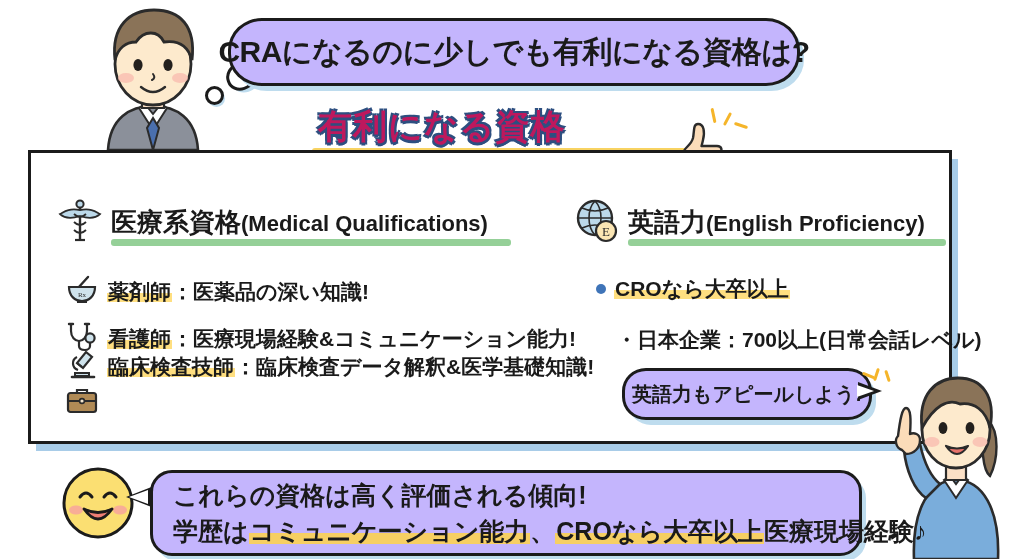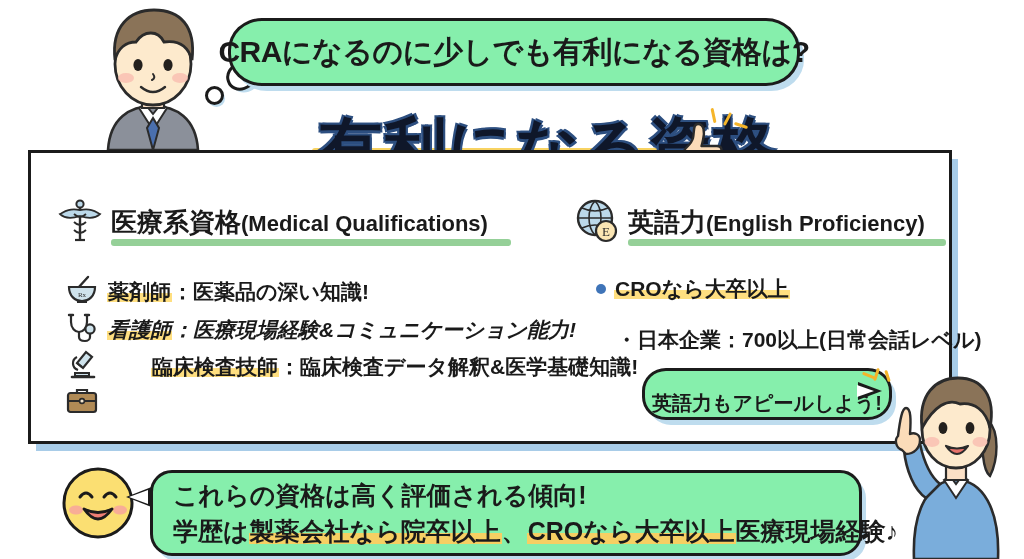--- a/index.html
+++ b/index.html
@@ -6,21 +6,21 @@
   body{
     width:1024px;height:559px;overflow:hidden;position:relative;
     background:#ffffff;
     font-family:"Liberation Sans","DejaVu Sans",sans-serif;
     color:#1a1a1a;
   }
   .stage{position:absolute;inset:0;}
 
   
   .bubble{
-    position:absolute;background:#86efac;
+    position:absolute;background:#c4b5fd;
     border:3px solid #1b1b1b;
     box-shadow:5px 6px 0 -1px #bedcee;
     display:flex;align-items:center;justify-content:center;
   }
   .bubble-top{
     left:228px;top:18px;width:566px;height:62px;
     border-radius:34px/32px;
   }
   .bubble-top .btxt{
     font-size:30px;font-weight:700;letter-spacing:-0.5px;white-space:nowrap;
@@ -32,21 +32,21 @@
     box-shadow:3px 4px 0 -1px #bedcee;
     transform:rotate(-18deg);
   }
   .tail-dot{
     position:absolute;left:205px;top:86px;width:13px;height:13px;
     background:#fff;border:3px solid #1b1b1b;border-radius:50%;
     box-shadow:2px 3px 0 -1px #bedcee;
   }
 
   .bubble-eng{
-    left:642px;top:368px;width:244px;height:46px;border-radius:24px/23px;align-items:flex-end;
+    left:622px;top:368px;width:244px;height:46px;border-radius:24px/23px;
   }
   .bubble-eng .btxt{font-size:20px;font-weight:700;white-space:nowrap;}
   .tail-eng{
     position:absolute;left:858px;top:382px;width:0;height:0;
     border-top:9px solid transparent;border-bottom:9px solid transparent;
     border-left:24px solid #1b1b1b;
   }
   .tail-eng::after{
     content:"";position:absolute;left:-25px;top:-6px;width:0;height:0;
     border-top:6px solid transparent;border-bottom:6px solid transparent;
@@ -70,22 +70,22 @@
     border-right:19px solid #ffffff;
   }
 
   
   .title-wrap{position:absolute;left:300px;top:104px;width:420px;height:64px;}
   .title-underline{
     position:absolute;left:12px;top:44px;width:392px;height:13px;
     background:#f7cf55;border-radius:3px;opacity:.92;
   }
   .title-text{
-    position:absolute;left:18px;top:0;font-size:64px;font-weight:700;
-    color:#0f172a;letter-spacing:1px;white-space:nowrap;
+    position:absolute;left:18px;top:0;font-size:34px;font-weight:700;
+    color:#be185d;letter-spacing:1px;white-space:nowrap;
     text-shadow:
       -2px -2px 0 #2d4f80, 2px -2px 0 #2d4f80,
       -2px  2px 0 #2d4f80, 2px  2px 0 #2d4f80,
        0px  3px 0 #2d4f80;
   }
 
   
   .panel{
     position:absolute;left:28px;top:150px;width:918px;height:288px;
     border:3px solid #1b1b1b;background:#ffffff;
@@ -204,33 +204,33 @@
       <svg width="32" height="30" viewBox="0 0 32 30">
         <path d="M22 2 L12 13" stroke="#2b2b2b" stroke-width="2.4" stroke-linecap="round"></path>
         <path d="M3 12 h26 c0 9 -6 14 -13 14 C9 26 3 21 3 12 Z" fill="#cfe3ec" stroke="#2b2b2b" stroke-width="2.2"></path>
         <text x="16" y="22" font-size="7" text-anchor="middle" fill="#2b2b2b" font-family="'Liberation Serif',serif">Rx</text>
         <path d="M11 27 h10" stroke="#2b2b2b" stroke-width="2"></path>
       </svg>
     </span>
     <span class="rtxt"><span class="hl">薬剤師</span><span>：</span><span>医薬品の深い知識!</span></span>
   </div>
 
-  <div class="row" style="left:66px;top:295px;font-style:italic;">
+  <div class="row" style="left:66px;top:304px;">
     <span class="icon">
       <svg width="32" height="32" viewBox="0 0 32 32">
         <path d="M5 3 v7 c0 6 4 10 8 10 c4 0 8 -4 8 -10 V3" fill="none" stroke="#2b2b2b" stroke-width="2.2"></path>
         <path d="M13 20 v5 c0 3 3 4 6 4 c3 0 5 -2 5 -4 v-3" fill="none" stroke="#2b2b2b" stroke-width="2.2"></path>
         <circle cx="24" cy="17" r="4.6" fill="#cfe3ec" stroke="#2b2b2b" stroke-width="2.2"></circle>
         <path d="M3 3 h4 M19 3 h4" stroke="#2b2b2b" stroke-width="2.4" stroke-linecap="round"></path>
       </svg>
     </span>
     <span class="rtxt"><span class="hl">看護師</span><span>：</span><span>医療現場経験&amp;コミュニケーション能力!</span></span>
   </div>
 
-  <div class="row" style="left:66px;top:332px;gap:44px;">
+  <div class="row" style="left:66px;top:332px;">
     <span class="icon">
       <svg width="32" height="32" viewBox="0 0 32 32">
         <path d="M20 3 l6 5 -9 11 -6 -5 Z" fill="#cfe3ec" stroke="#2b2b2b" stroke-width="2.2"></path>
         <path d="M11 14 l5 4" stroke="#2b2b2b" stroke-width="2.2"></path>
         <path d="M12 21 c-6 -2 -7 -10 -1 -13" fill="none" stroke="#2b2b2b" stroke-width="2.2"></path>
         <path d="M6 28 h22" stroke="#2b2b2b" stroke-width="2.6" stroke-linecap="round"></path>
         <path d="M9 24 h14 v3 H9 z" fill="#cfe3ec" stroke="#2b2b2b" stroke-width="2"></path>
       </svg>
     </span>
     <span class="rtxt"><span class="hl">臨床検査技師</span><span>：</span><span>臨床検査データ解釈&amp;医学基礎知識!</span></span>
@@ -318,16 +318,16 @@
       <path d="M44 32 q6 -8 12 0" fill="none" stroke="#1b1b1b" stroke-width="3" stroke-linecap="round"></path>
       <ellipse cx="16" cy="45" rx="7" ry="4.5" fill="#f7a79a" opacity=".9"></ellipse>
       <ellipse cx="60" cy="45" rx="7" ry="4.5" fill="#f7a79a" opacity=".9"></ellipse>
       <path d="M24 44 q14 20 28 0 q-14 7 -28 0 Z" fill="#ef7f74" stroke="#1b1b1b" stroke-width="2.8" stroke-linejoin="round"></path>
     </svg>
   </div>
 
   <div class="tail-bottom"></div>
   <div class="bubble bubble-bottom">
     <span class="bline">これらの資格は高く評価される傾向!</span>
-    <span class="bline"><span>学歴は</span><span class="hl hl-strong">製薬会社なら院卒以上</span><span>、</span><span class="hl hl-strong">CROなら大卒以上</span><span>医療現場経験♪</span></span>
+    <span class="bline"><span>学歴は</span><span class="hl hl-strong">コミュニケーション能力</span><span>、</span><span class="hl hl-strong">CROなら大卒以上</span><span>医療現場経験♪</span></span>
   </div>
 
 </div>
 
 </body></html>

